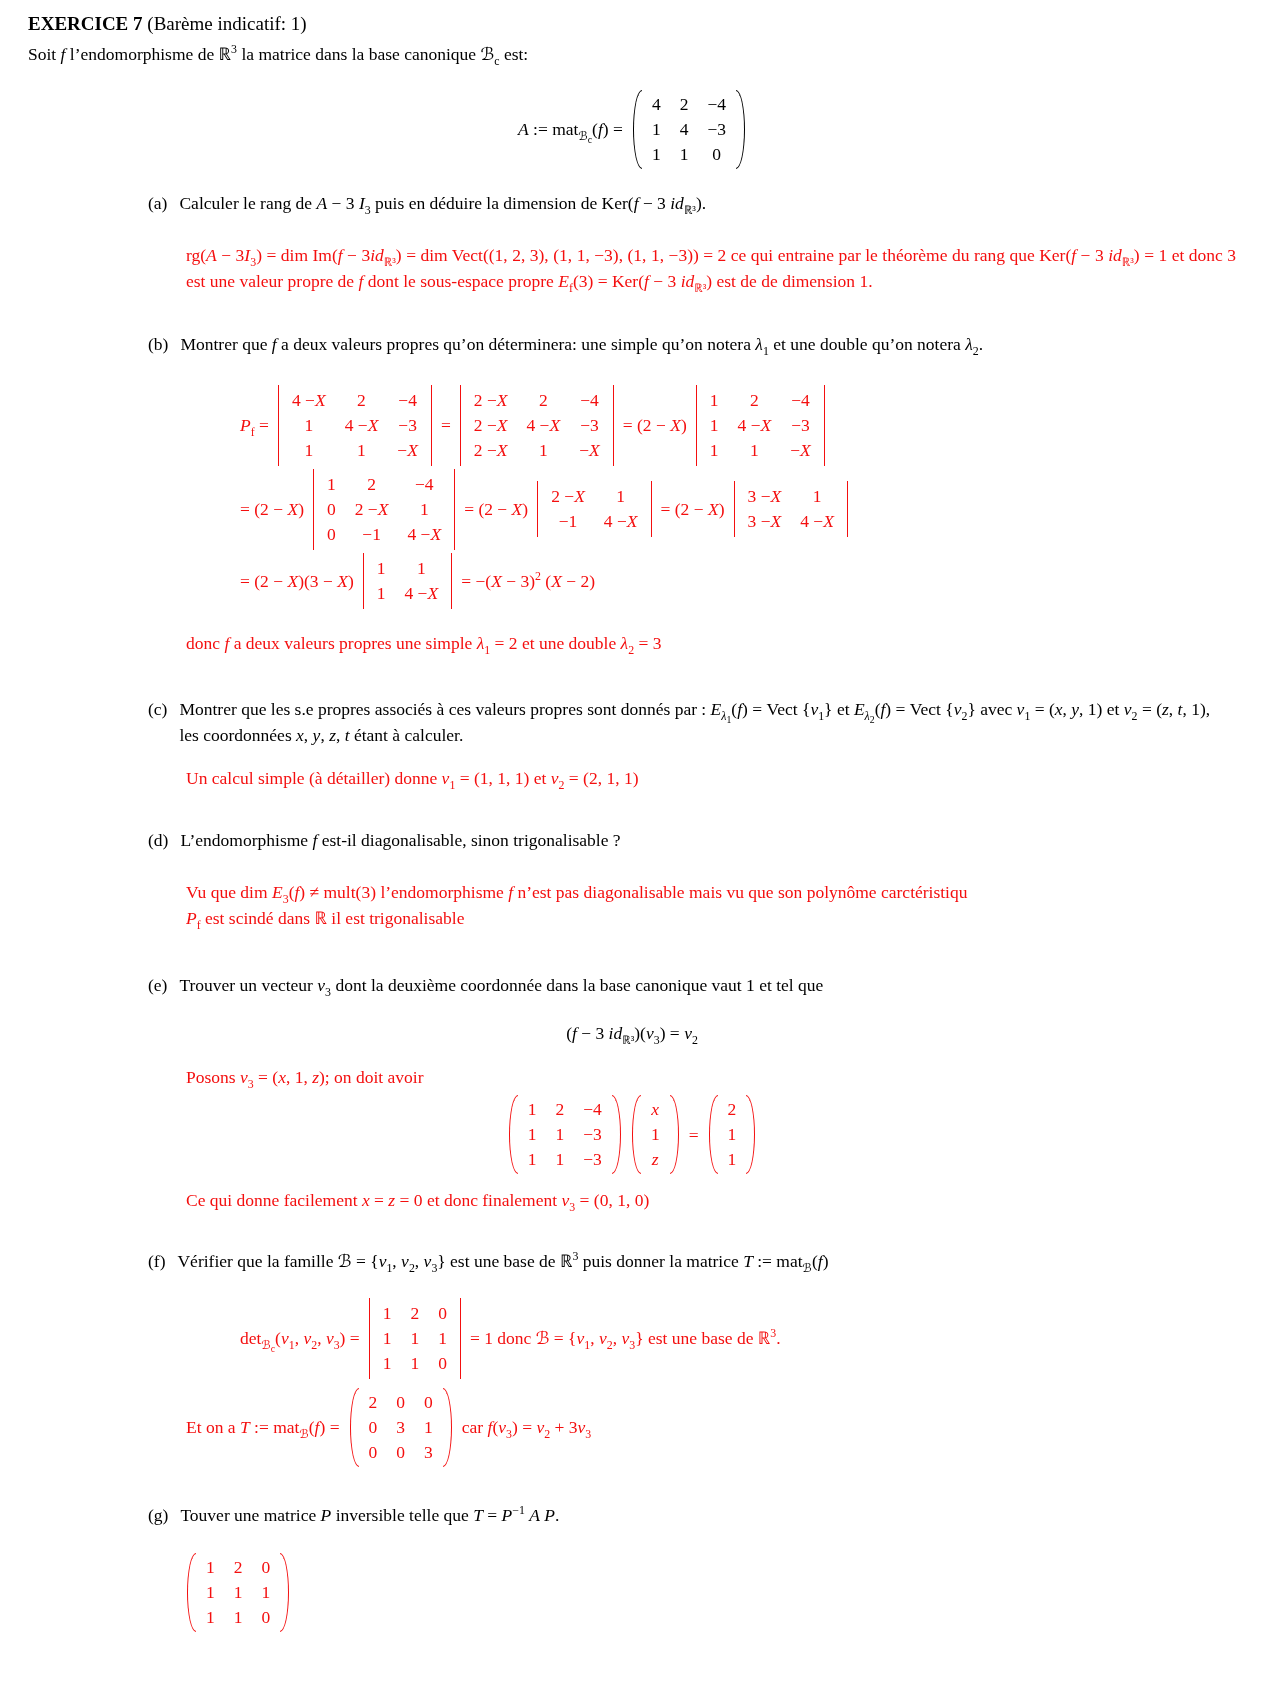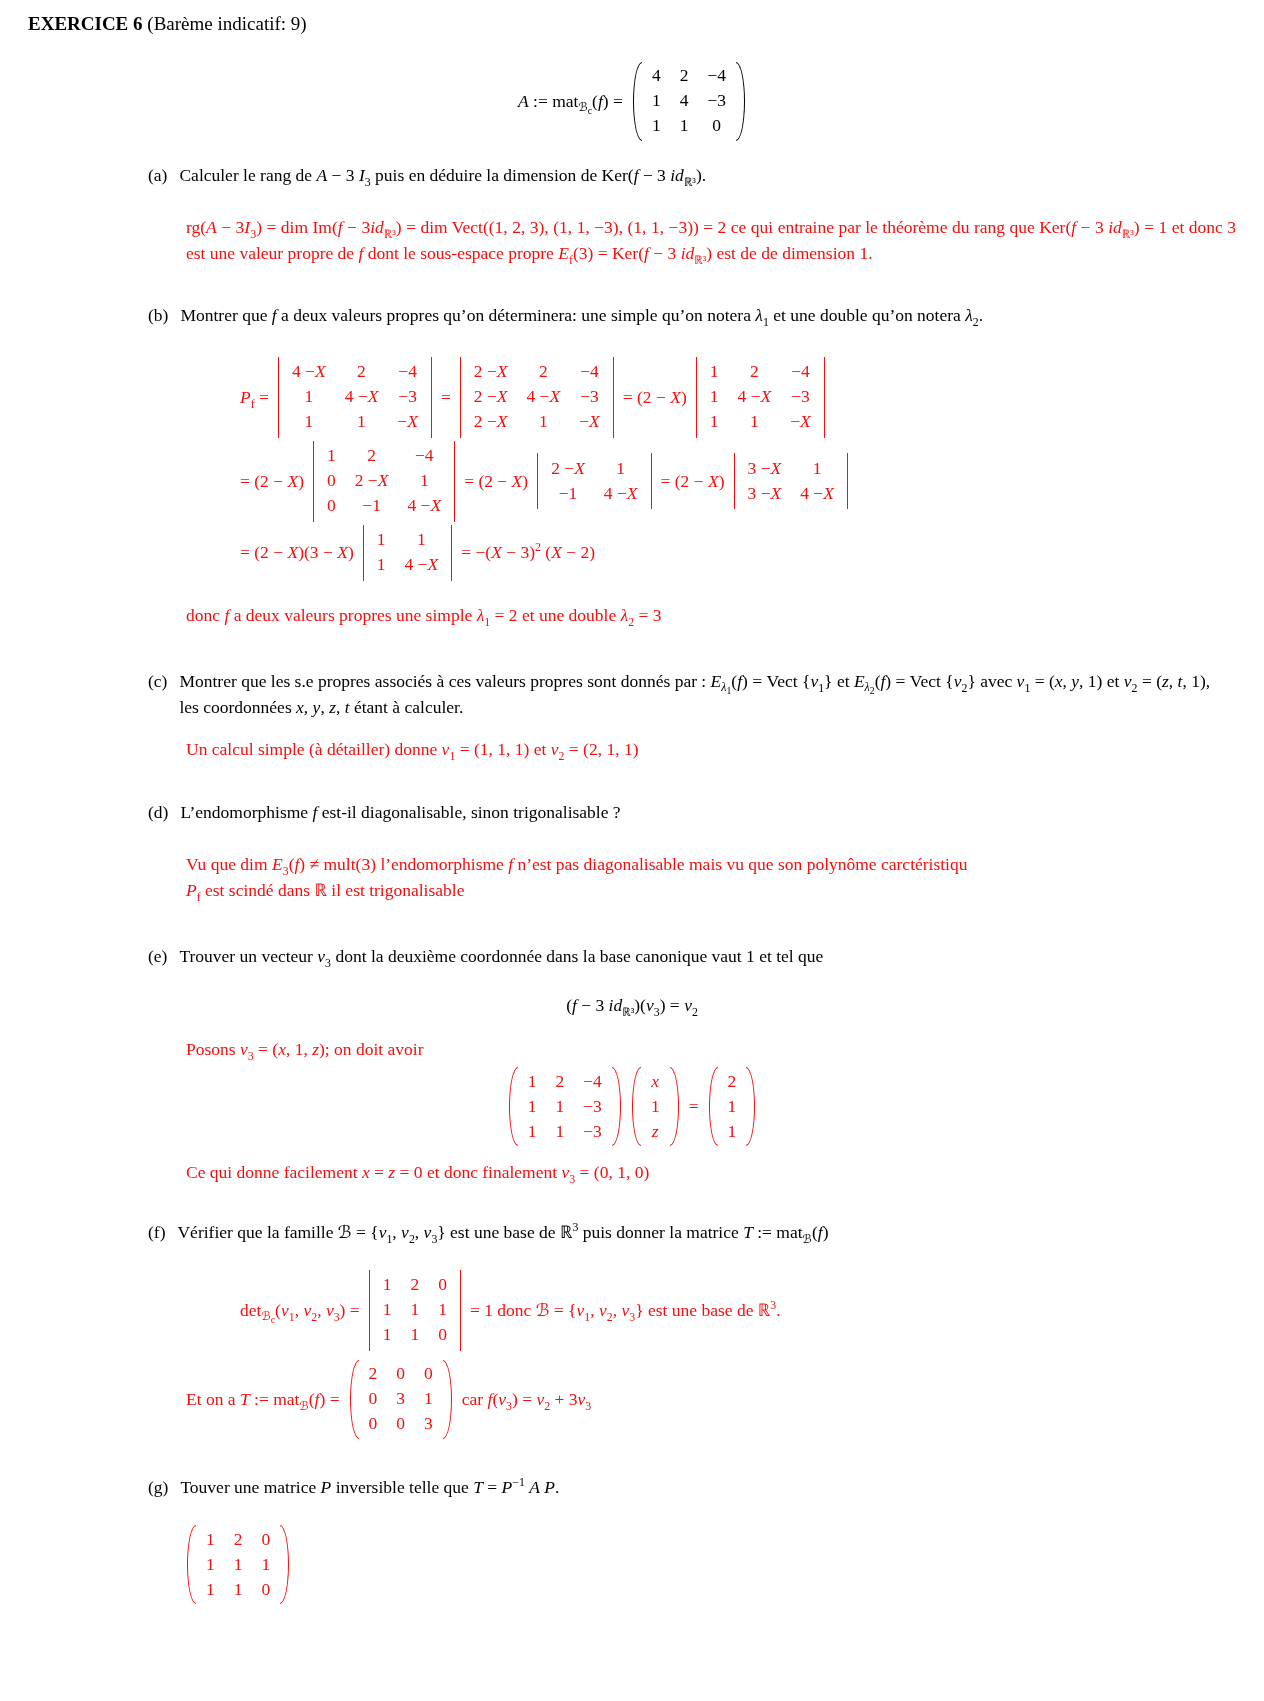--- a/index.html
+++ b/index.html
@@ -71,23 +71,24 @@
   .mt-g   { margin-top:34px; }
   .mt-gans{ margin-top:24px; }
   .mt-eqA { margin-top:22px; }
 </style>
 </head>
 <body>
 
 <div class="page">
 
   <div class="doc-title">
-    <span class="bold">EXERCICE 6</span><span> (Barème indicatif: 9)</span>
-  </div>
-
+    <span class="bold">EXERCICE 7</span><span> (Barème indicatif: 1)</span>
+  </div>
+
+  <div class="intro">Soit <i>f</i> l’endomorphisme de ℝ<sup>3</sup> la matrice dans la base canonique <span class="cal">ℬ</span><sub>c</sub> est:</div>
 
   <div class="mathrow center mt-eqA">
       <span class="mtxt"><i>A</i> := mat<sub><span class="cal">ℬ</span><sub>c</sub></sub>(<i>f</i>) =</span>
       <span class="mx">
         <span class="lp"></span>
         <span class="mx-grid" style="grid-template-columns: repeat(3, auto);">
           <span class="mx-cell">4</span>
           <span class="mx-cell">2</span>
           <span class="mx-cell">−4</span>
           <span class="mx-cell">1</span>

